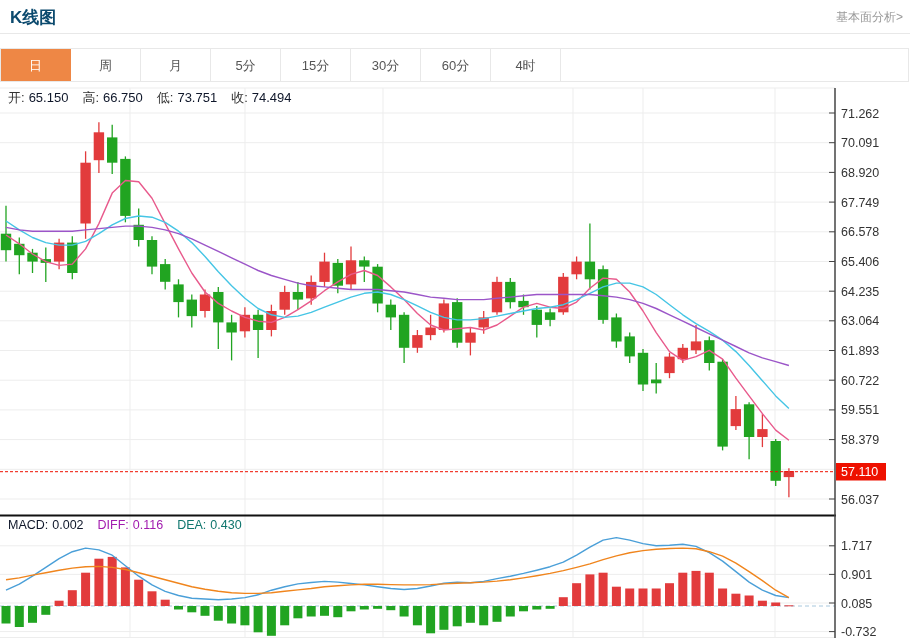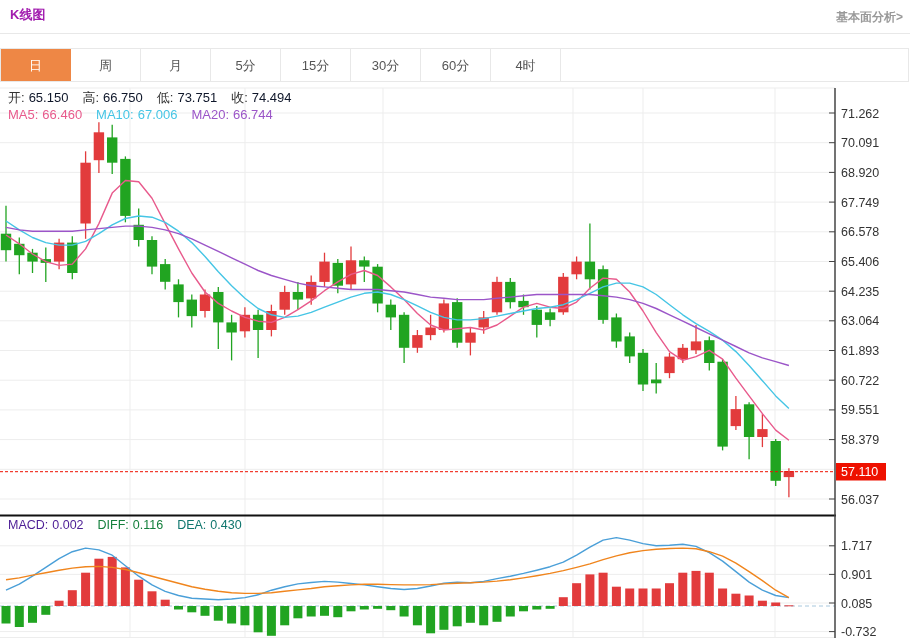--- a/index.html
+++ b/index.html
@@ -1,35 +1,35 @@
 <!DOCTYPE html>
 <html><head>
 <meta charset="utf-8">
 <style>
   html,body{margin:0;padding:0;background:#fff;}
   .page{position:relative;width:910px;height:641px;overflow:hidden;background:#fff;
         font-family:"Liberation Sans","DejaVu Sans",sans-serif;}
   .header{position:absolute;top:0;left:0;width:100%;height:33px;border-bottom:1px solid #e8e8e8;}
-  .title{position:absolute;top:6px;left:10px;font-size:13px;font-weight:bold;color:#a21caf;}
-  .link{position:absolute;top:9px;right:7px;font-size:12px;color:#999;text-decoration:none;cursor:pointer;font-weight:bold;}
+  .title{position:absolute;top:6px;left:10px;font-size:17px;font-weight:bold;color:#0c4a6e;}
+  .link{position:absolute;top:9px;right:7px;font-size:12px;color:#999;text-decoration:none;cursor:pointer;}
   .tabbar{position:absolute;top:48px;left:0;width:909px;height:34px;border:1px solid #e8e8e8;
           display:flex;box-sizing:border-box;background:#fff;}
   .tab{width:70px;height:100%;line-height:33px;text-align:center;font-size:13px;color:#555;
        border-right:1px solid #e8e8e8;cursor:pointer;box-sizing:border-box;background:#fff;}
   .tab.sel{background:#ee8745;color:#fff;border-right:1px solid #ee8745;}
   .legend{position:absolute;left:8px;font-size:13px;z-index:5;white-space:nowrap;}
   .legend span{margin-right:4px;}
   .legend .gap{margin-right:14px;}
   .lbl{color:#333;}
   .green{color:#0f172a;}
   .ma5c{color:#e85a8c;}
   .ma10c{color:#45c5e5;}
   .ma20c{color:#9b55c8;}
-  .macdc{color:#4c1d95;}
-  .diffc{color:#15803d;text-align:right;}
+  .macdc{color:#0f172a;}
+  .diffc{color:#a21caf;text-align:right;}
   .deac{color:#0f766e;}
   #chart-svg{position:absolute;top:0;left:0;z-index:1;}
 </style>
 </head>
 <body>
 
 <div class="page">
   <svg id="chart-svg" width="910" height="641">
       <line x1="0" y1="88" x2="835" y2="88" stroke="#ededed" stroke-width="1"></line>
       <line x1="0" y1="113.0" x2="835" y2="113.0" stroke="#ededed" stroke-width="1"></line>
@@ -297,20 +297,17 @@
       <div class="tab">15分</div>
       <div class="tab">30分</div>
       <div class="tab">60分</div>
       <div class="tab">4时</div>
     </div>
 
   <div class="legend" style="top:89px;">
     <span class="lbl">开:</span><span class="green gap">65.150</span><span class="lbl">高:</span><span class="green gap">66.750</span><span class="lbl">低:</span><span class="green gap">73.751</span><span class="lbl">收:</span><span class="green">74.494</span>
   </div>
 
-  <div class="legend" style="top:107px;">
-    <span class="ma5c">MA5:</span><span class="ma5c gap">66.460</span><span class="ma10c">MA10:</span><span class="ma10c gap">67.006</span><span class="ma20c">MA20:</span><span class="ma20c">66.744</span>
-  </div>
 
   <div class="legend" style="top:518px;font-size:12.5px;">
     <span class="macdc">MACD:</span><span class="macdc gap">0.002</span><span class="diffc">DIFF:</span><span class="diffc gap">0.116</span><span class="deac">DEA:</span><span class="deac">0.430</span>
   </div>
 </div>
 
 </body></html>

